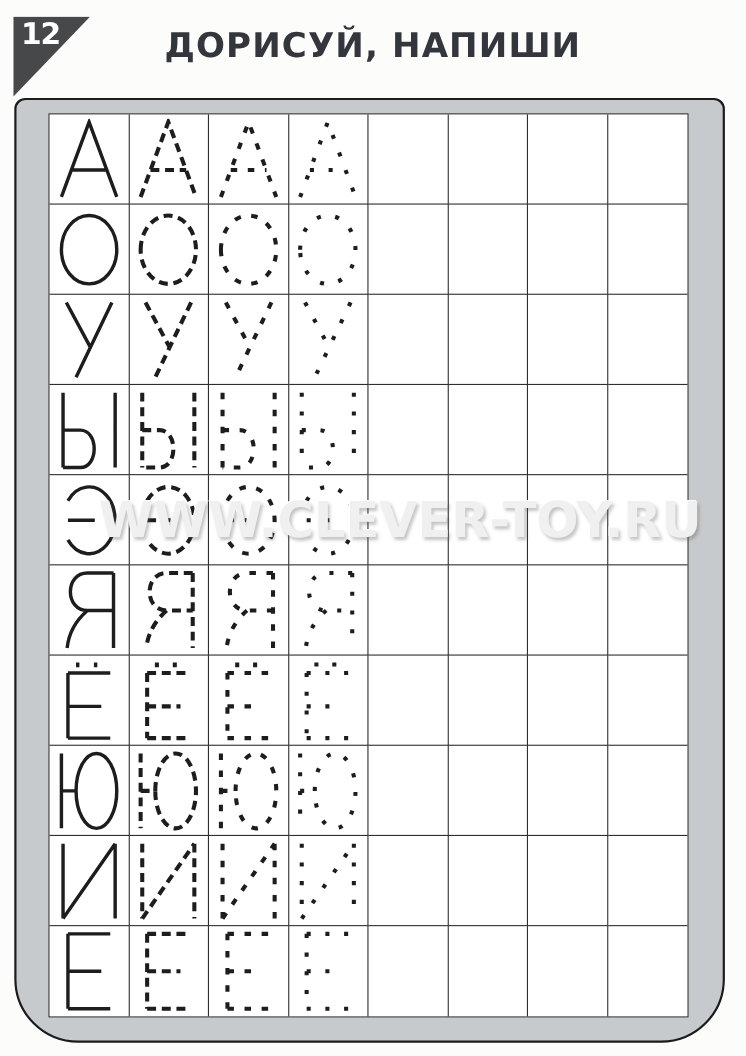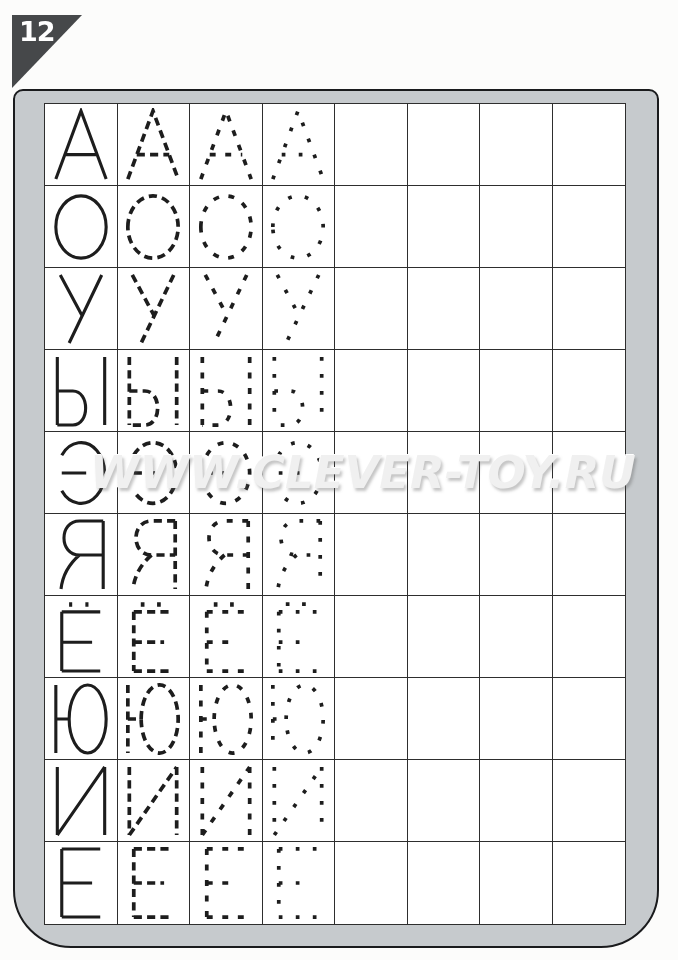--- a/index.html
+++ b/index.html
@@ -40,31 +40,32 @@
   .glyph path{fill:none;stroke:var(--stroke);stroke-width:4.4;stroke-linecap:butt;stroke-linejoin:miter;}
   .solid path{stroke-width:4.2;}
   .dashed-dense path{stroke-dasharray:11 7;stroke-width:5;}
   .dashed-medium path{stroke-dasharray:8 13;stroke-width:5;}
   .dashed-sparse path{stroke-dasharray:5 18;stroke-width:5;}
 
   
   .watermark{position:absolute;left:90px;top:446px;width:568px;z-index:5;
     font-size:45px;font-weight:bold;letter-spacing:0px;color:var(--wm);
     text-shadow:2px 3px 3px rgba(90,90,90,0.35), -1px -1px 0 #ffffff;
-    pointer-events:none;white-space:nowrap;font-style:italic;}
+    pointer-events:none;white-space:nowrap;}
 </style>
 </head>
 <body>
 
 <div class="page">
 
   <div class="badge">
     <span>12</span>
   </div>
 
+  <div class="title">ДОРИСУЙ, НАПИШИ</div>
 
   <div class="panel">
     <div class="gridwrap" id="grid">
         <div class="cell">
           <svg viewBox="0 0 80 100" class="glyph solid">
             <path d="M6,96 L40,4 L74,96 M18,63 L62,63"></path>
           </svg>
         </div>
         <div class="cell">
           <svg viewBox="0 0 80 100" class="glyph dashed-dense">

